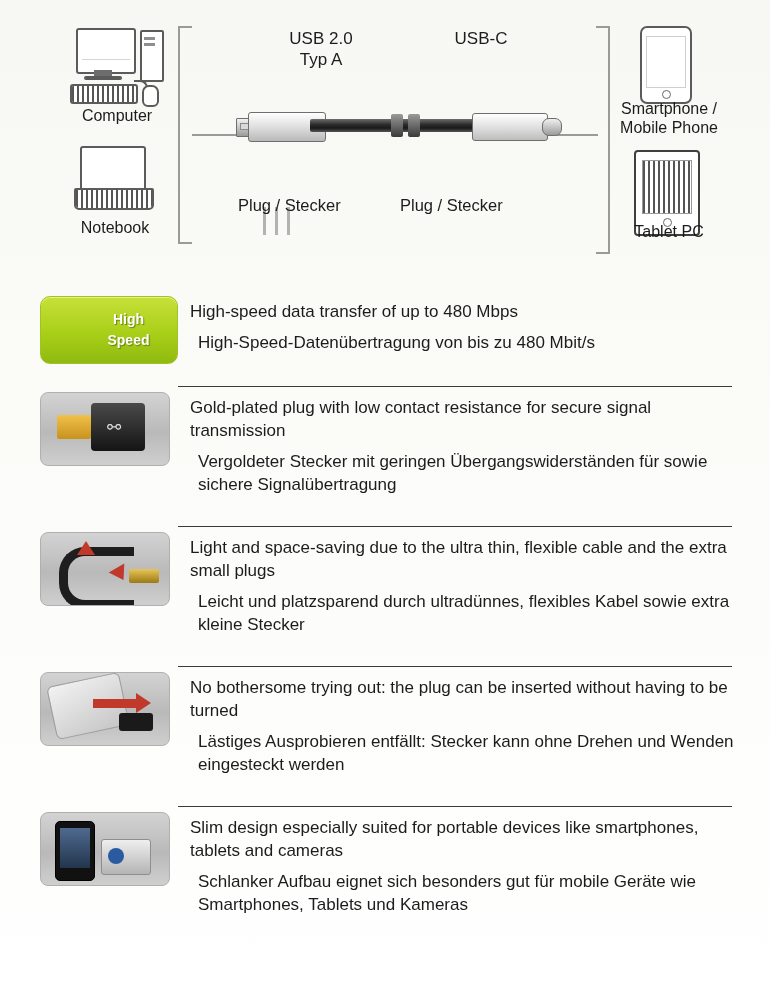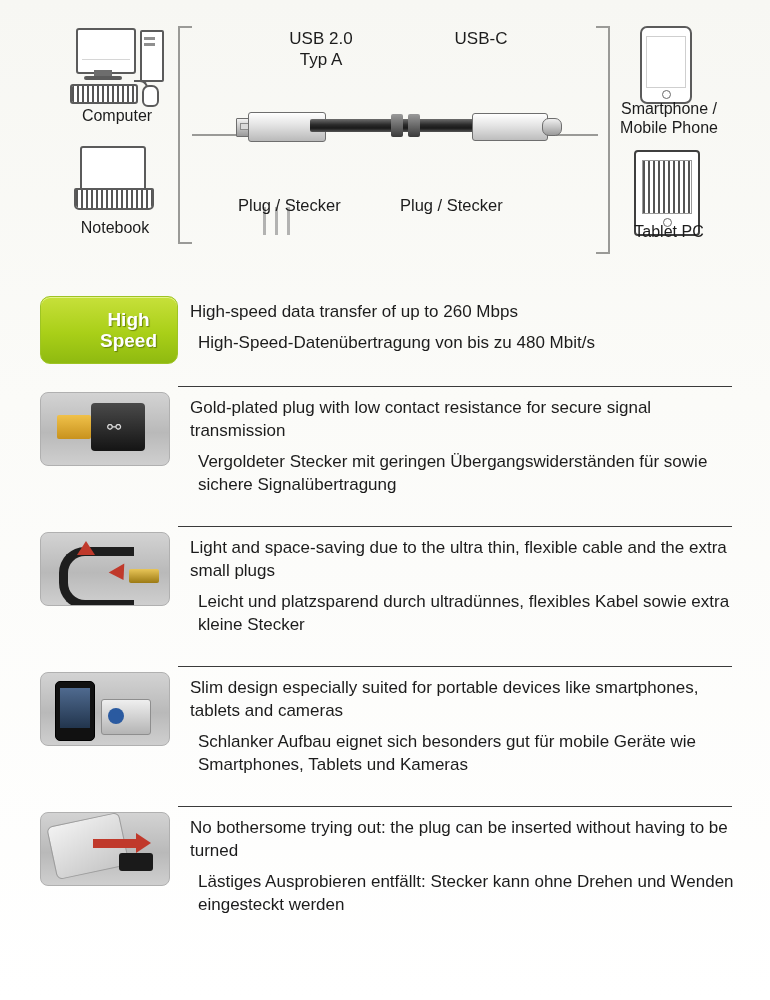--- a/index.html
+++ b/index.html
@@ -274,21 +274,21 @@
   
   .badge-high-speed {
     width: 116px; height: 66px;
     border-radius: 10px;
     background: linear-gradient(180deg,#c7e03a 0%,#a9cf18 55%,#8fba10 100%);
     border: 1px solid #9ec424;
     box-shadow: inset 0 1px 0 #e4f38a;
     display: flex; flex-direction: column; align-items: center; justify-content: center;
     color: #ffffff;
     font-weight: bold;
-    font-size: 19px;
+    font-size: 14px;
     line-height: 21px;
     text-shadow: 1px 1px 1px rgba(70,90,0,.65);
     padding-left: 39px;
   }
 
   
   .thumb {
     width: 128px; height: 72px;
     border-radius: 8px;
     position: relative;
@@ -431,21 +431,21 @@
   <div class="features">
 
     <div class="feature">
       <div class="icon-col">
         <div class="badge-high-speed">
           <span>High</span>
           <span>Speed</span>
         </div>
       </div>
       <div class="text-col">
-        <p class="line-en">High-speed data transfer of up to 260 Mbps</p>
+        <p class="line-en">High-speed data transfer of up to 480 Mbps</p>
         <p class="line-de">High-Speed-Datenübertragung von bis zu 480 Mbit/s</p>
       </div>
     </div>
 
     <div class="feature">
       <div class="icon-col">
         <div class="thumb thumb-gold">
           <div class="g-usb"></div>
           <div class="g-body"></div>
           <div class="g-sym">⚯</div>
@@ -467,39 +467,39 @@
         </div>
       </div>
       <div class="text-col">
         <p class="line-en">Light and space-saving due to the ultra thin, flexible cable and the extra small plugs</p>
         <p class="line-de">Leicht und platzsparend durch ultradünnes, flexibles Kabel sowie extra kleine Stecker</p>
       </div>
     </div>
 
     <div class="feature">
       <div class="icon-col">
-        <div class="thumb thumb-devices">
-          <div class="d-phone"></div>
-          <div class="d-cam"></div>
-        </div>
-      </div>
-      <div class="text-col">
-        <p class="line-en">Slim design especially suited for portable devices like smartphones, tablets and cameras</p>
-        <p class="line-de">Schlanker Aufbau eignet sich besonders gut für mobile Geräte wie Smartphones, Tablets und Kameras</p>
-      </div>
-    </div>
-
-    <div class="feature">
-      <div class="icon-col">
         <div class="thumb thumb-insert">
           <div class="i-dev"></div>
           <div class="i-arrow"></div>
           <div class="i-plug"></div>
         </div>
       </div>
       <div class="text-col">
         <p class="line-en">No bothersome trying out: the plug can be inserted without having to be turned</p>
         <p class="line-de">Lästiges Ausprobieren entfällt: Stecker kann ohne Drehen und Wenden eingesteckt werden</p>
       </div>
     </div>
 
+    <div class="feature">
+      <div class="icon-col">
+        <div class="thumb thumb-devices">
+          <div class="d-phone"></div>
+          <div class="d-cam"></div>
+        </div>
+      </div>
+      <div class="text-col">
+        <p class="line-en">Slim design especially suited for portable devices like smartphones, tablets and cameras</p>
+        <p class="line-de">Schlanker Aufbau eignet sich besonders gut für mobile Geräte wie Smartphones, Tablets und Kameras</p>
+      </div>
+    </div>
+
   </div>
 </div>
 
 </body></html>

